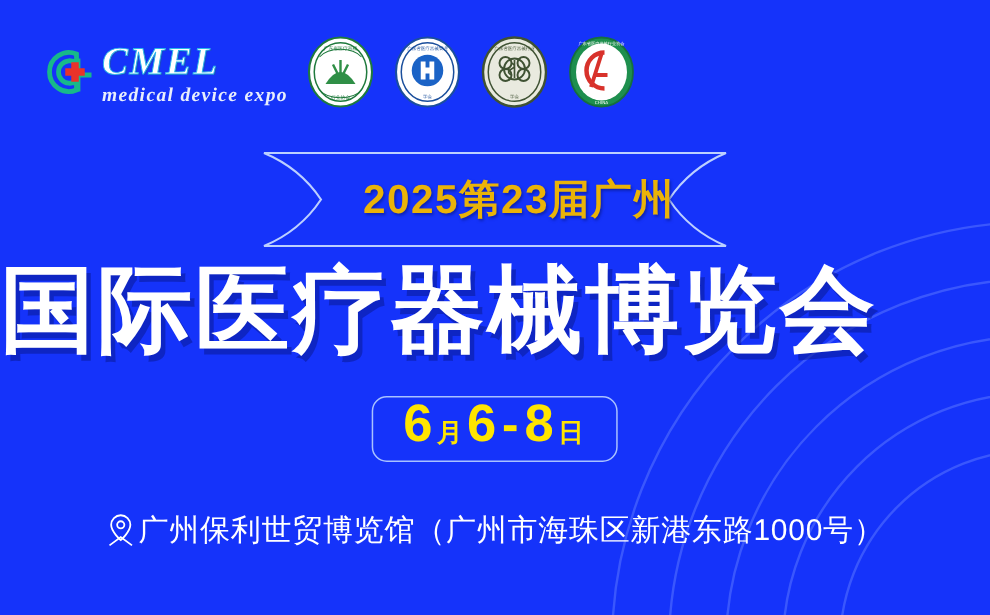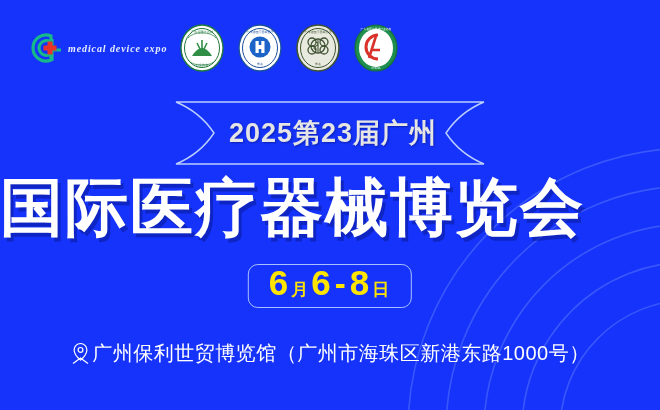--- a/index.html
+++ b/index.html
@@ -58,21 +58,21 @@
     font-size: 26px;
     letter-spacing: 1px;
     color: #ffffff;
     -webkit-text-stroke: 0.6px #29b7e8;
     text-shadow: 1px 1px 0 #1a46c9;
   }
   .cmel-sub {
     font-family: "Liberation Serif", "DejaVu Serif", serif;
     font-weight: bold;
     font-style: italic;
-    font-size: 10px;
+    font-size: 13px;
     letter-spacing: 0.9px;
     color: #e8eefc;
     margin-top: 2px;
     white-space: nowrap;
   }
   .badge {
     width: 46px;
     height: 52px;
     flex: none;
     position: relative;
@@ -80,28 +80,28 @@
   
   .ribbon {
     position: absolute;
     left: 170px;
     top: 98px;
     width: 320px;
     height: 70px;
   }
   .ribbon-label {
     position: absolute;
-    left: 3px;
+    left: 16px;
     top: 0;
     width: 320px;
     height: 70px;
     display: flex;
     align-items: center;
     justify-content: center;
-    color: #e5e5e5;
+    color: #eab308;
     font-size: 27px;
     font-weight: bold;
     letter-spacing: 1px;
     text-shadow: 1px 1px 2px rgba(5,20,120,.55);
     white-space: nowrap;
   }
   
   .main-title {
     position: absolute;
     left: 0;
@@ -193,20 +193,21 @@
 
     <div class="cmel-logo">
       <div class="cmel-mark">
         <svg viewBox="0 0 36 36" width="36" height="36">
           <path d="M23 6 A13 13 0 1 0 23 30 L23 24 A7.5 7.5 0 1 1 23 12 Z" fill="none" stroke="#17b98a" stroke-width="3.2"></path>
           <path d="M24 9 L24 31 M24 20 L33 20" stroke="#17b98a" stroke-width="3.2" fill="none"></path>
           <path d="M19.5 11.5 h5 v4 h4 v5 h-4 v4 h-5 v-4 h-4 v-5 h4 z" fill="#e8332a"></path>
         </svg>
       </div>
       <div class="cmel-text">
+        <div class="cmel-word">CMEL</div>
         <div class="cmel-sub">medical device expo</div>
       </div>
     </div>
 
     <div class="badge">
       <svg viewBox="0 0 46 52" width="46" height="52">
         <ellipse cx="23" cy="26" rx="21" ry="23" fill="#ffffff" stroke="#1f7a3d" stroke-width="1.4"></ellipse>
         <ellipse cx="23" cy="26" rx="17.5" ry="19.5" fill="none" stroke="#1f7a3d" stroke-width="1"></ellipse>
         <path d="M13 34 q10 -16 20 0 z" fill="#2f8f46"></path>
         <path d="M23 18 v16 M18 21 l5 10 M28 21 l-5 10" stroke="#2f8f46" stroke-width="1.6" fill="none"></path>

